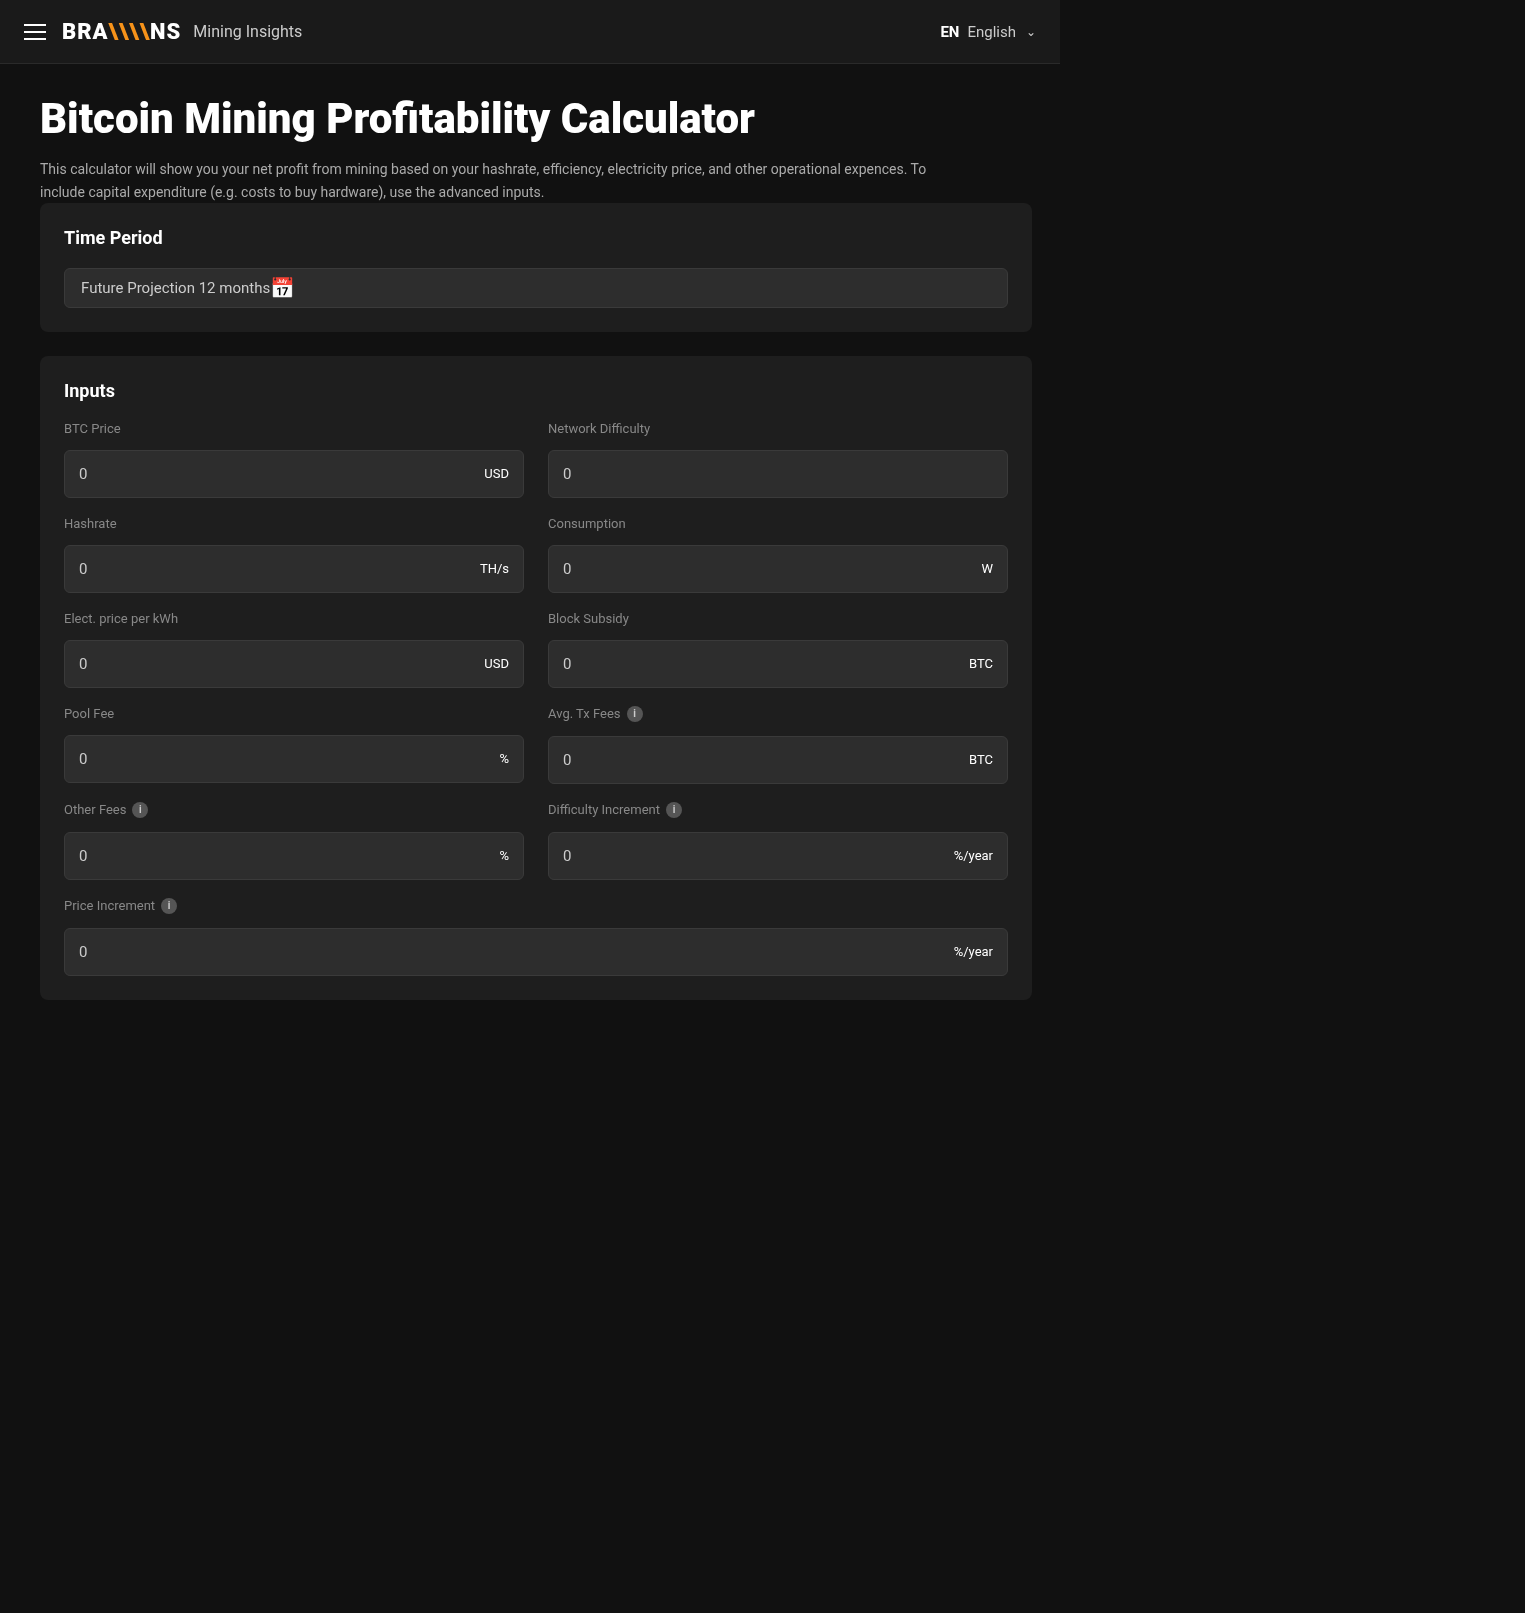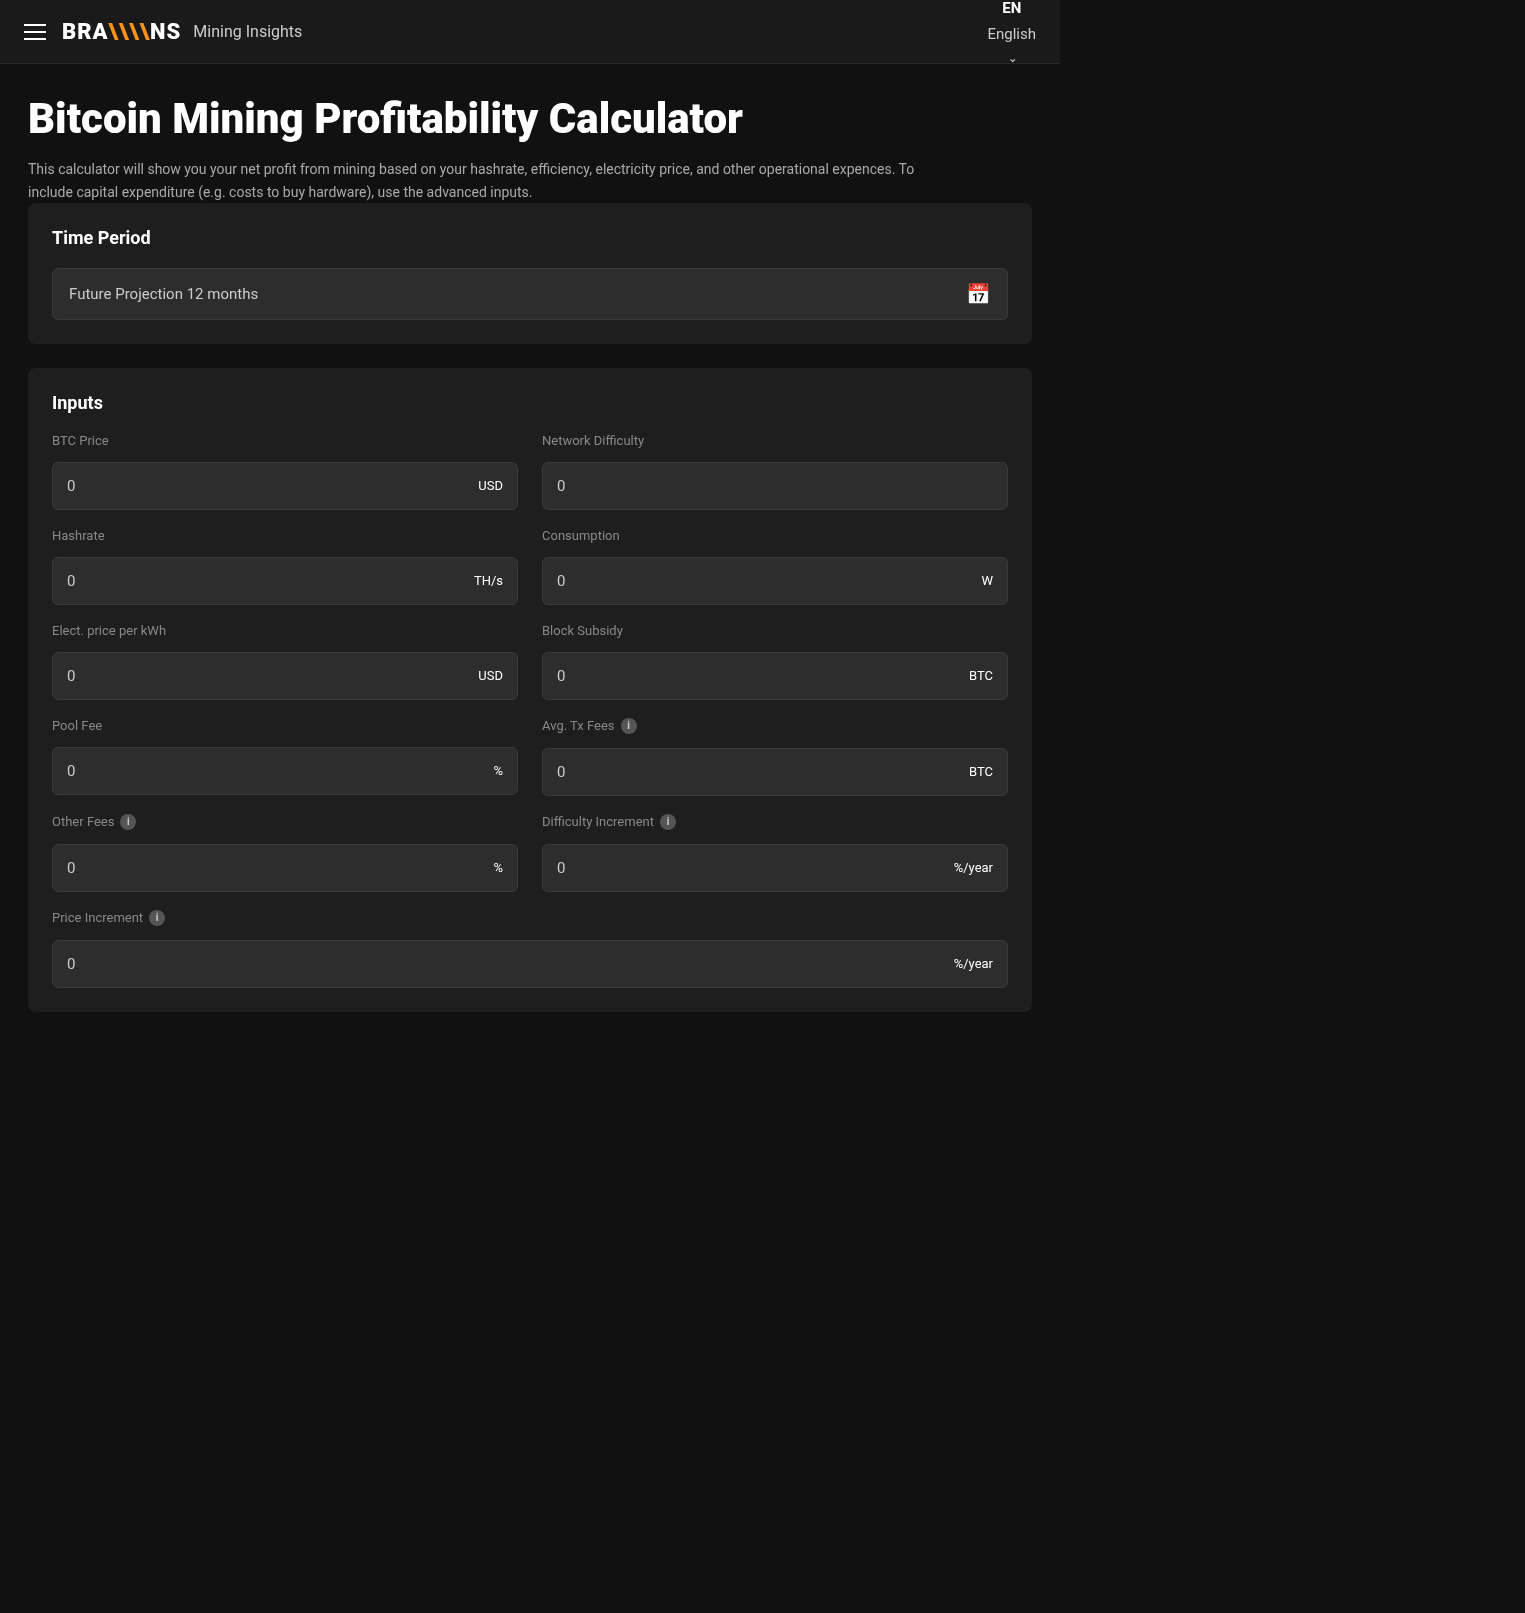--- a/index.html
+++ b/index.html
@@ -65,21 +65,20 @@
       font-weight: 400;
       color: #cccccc;
       margin-left: 4px;
     }
 
     .navbar-right {
       display: flex;
       align-items: center;
       gap: 8px;
       cursor: pointer;
-      flex-direction: column;
     }
 
     .lang-code {
       font-size: 15px;
       font-weight: 700;
       color: #ffffff;
     }
 
     .lang-text {
       font-size: 15px;
@@ -87,21 +86,21 @@
     }
 
     .chevron-down-icon {
       font-size: 12px;
       color: #cccccc;
       margin-left: 2px;
     }
 
     
     .main-content {
-      padding: 32px 28px 40px 28px;
+      padding: 32px 28px 40px 40px;
     }
 
     .page-title {
       font-size: 42px;
       font-weight: 900;
       color: #ffffff;
       line-height: 1.1;
       margin-bottom: 16px;
     }
 
@@ -128,23 +127,22 @@
     }
 
     
     .time-period-selector {
       background-color: #2d2d2d;
       border: 1px solid #3a3a3a;
       border-radius: 6px;
       padding: 14px 16px;
       display: flex;
       align-items: center;
-      justify-content: space-between;
       cursor: pointer;
-      height: 52px;
+      height: 40px;
     }
 
     .time-period-text {
       font-size: 15px;
       color: #cccccc;
     }
 
     .calendar-icon {
       font-size: 20px;
       color: #888888;

